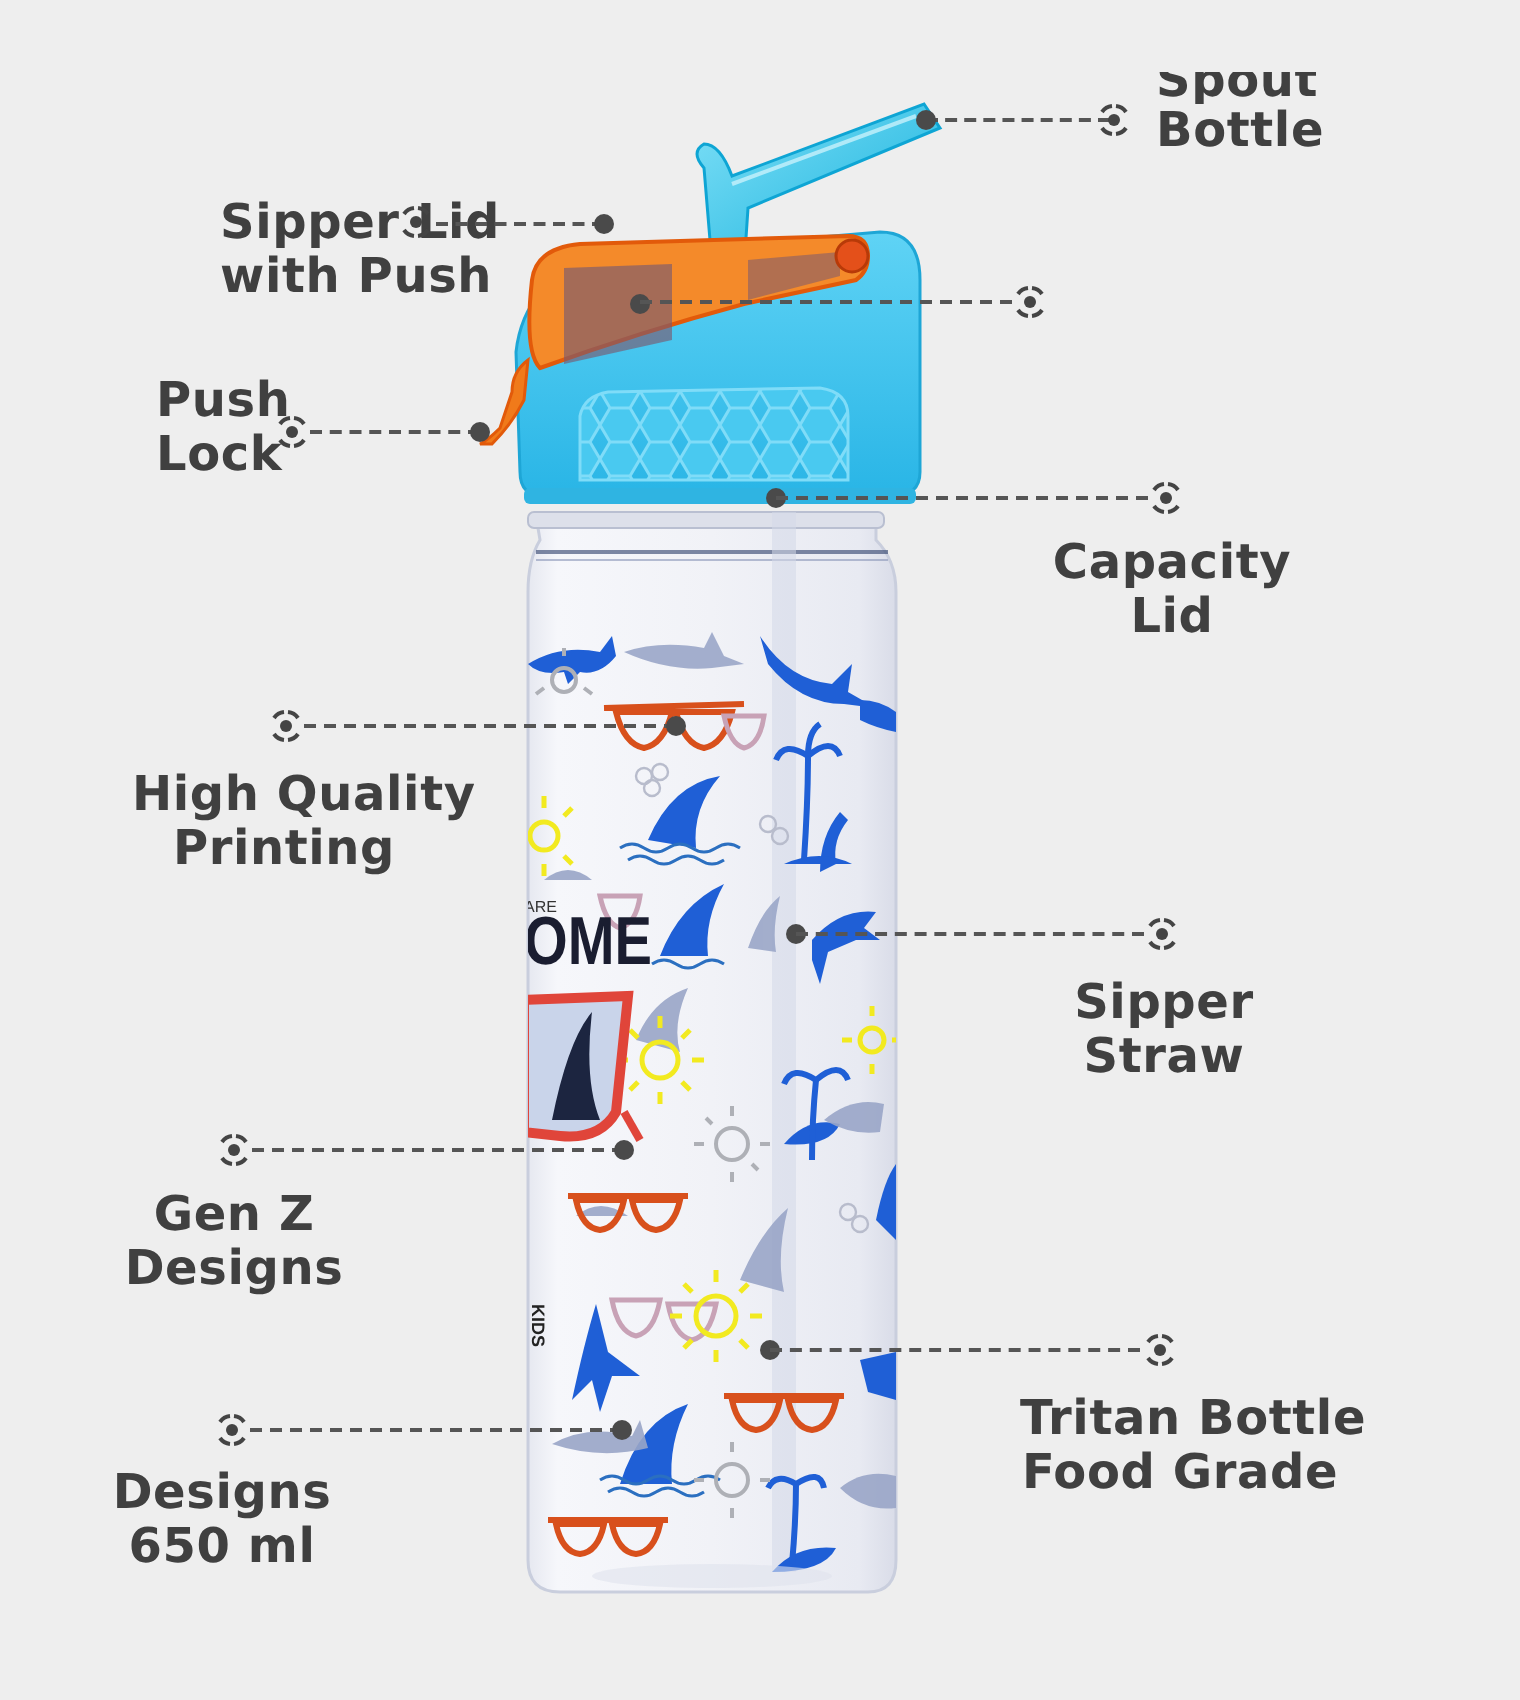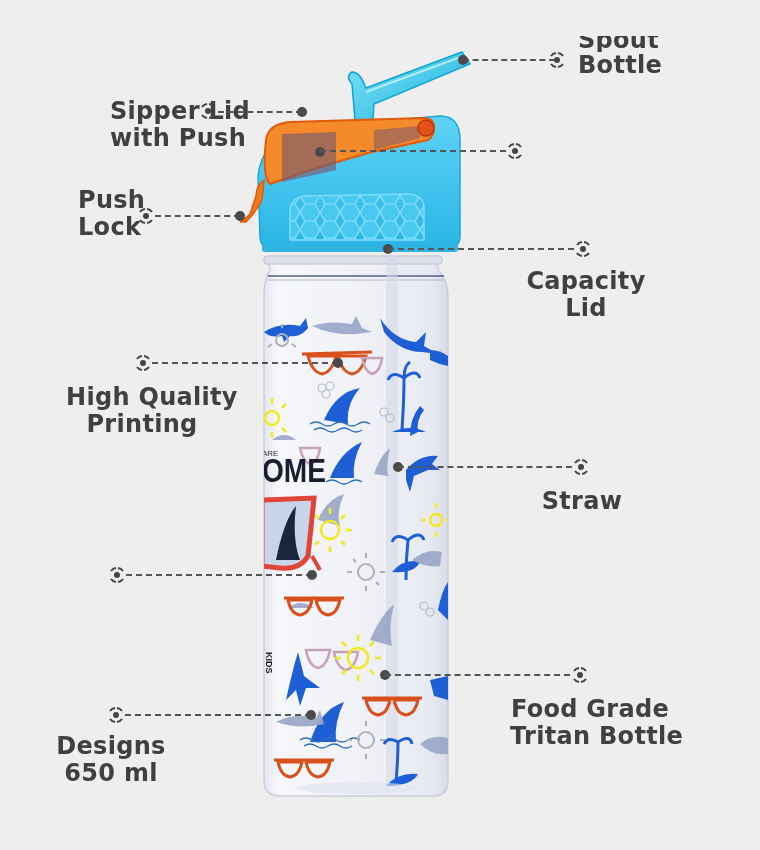--- a/index.html
+++ b/index.html
@@ -274,39 +274,44 @@
     <span>Printing</span>
   </div>
 
   <div class="dot" style="left:398px; top:467px;"></div>
   <div class="line" style="left:398px; top:466px; width:174px;"></div>
   <svg class="target" viewBox="0 0 18 18" style="left:581px; top:467px;">
       <circle cx="9" cy="9" r="3" fill="#444"></circle>
       <path d="M3 5 A7 7 0 0 1 8 2 M15 5 A7 7 0 0 0 10 2 M3 13 A7 7 0 0 0 8 16 M15 13 A7 7 0 0 1 10 16" stroke="#444" stroke-width="2" fill="none"></path>
     </svg>
   <div class="label center" style="left:532px; top:488px; width:100px;">
+    <span>Sipper</span>
     <span>Straw</span>
   </div>
 
   <svg class="target" viewBox="0 0 18 18" style="left:117px; top:575px;">
       <circle cx="9" cy="9" r="3" fill="#444"></circle>
       <path d="M3 5 A7 7 0 0 1 8 2 M15 5 A7 7 0 0 0 10 2 M3 13 A7 7 0 0 0 8 16 M15 13 A7 7 0 0 1 10 16" stroke="#444" stroke-width="2" fill="none"></path>
     </svg>
   <div class="line" style="left:126px; top:574px; width:186px;"></div>
   <div class="dot" style="left:312px; top:575px;"></div>
+  <div class="label center" style="left:62px; top:594px; width:110px;">
+    <span>Gen Z</span>
+    <span>Designs</span>
+  </div>
 
   <div class="dot" style="left:385px; top:675px;"></div>
   <div class="line" style="left:385px; top:674px; width:185px;"></div>
   <svg class="target" viewBox="0 0 18 18" style="left:580px; top:675px;">
       <circle cx="9" cy="9" r="3" fill="#444"></circle>
       <path d="M3 5 A7 7 0 0 1 8 2 M15 5 A7 7 0 0 0 10 2 M3 13 A7 7 0 0 0 8 16 M15 13 A7 7 0 0 1 10 16" stroke="#444" stroke-width="2" fill="none"></path>
     </svg>
   <div class="label center" style="left:510px; top:696px; width:160px;">
+    <span>Tritan Bottle</span>
     <span>Food Grade</span>
-    <span>Tritan Bottle</span>
   </div>
 
   <svg class="target" viewBox="0 0 18 18" style="left:116px; top:715px;">
       <circle cx="9" cy="9" r="3" fill="#444"></circle>
       <path d="M3 5 A7 7 0 0 1 8 2 M15 5 A7 7 0 0 0 10 2 M3 13 A7 7 0 0 0 8 16 M15 13 A7 7 0 0 1 10 16" stroke="#444" stroke-width="2" fill="none"></path>
     </svg>
   <div class="line" style="left:125px; top:714px; width:186px;"></div>
   <div class="dot" style="left:311px; top:715px;"></div>
   <div class="label center" style="left:56px; top:733px; width:110px;">
     <span>Designs</span>

